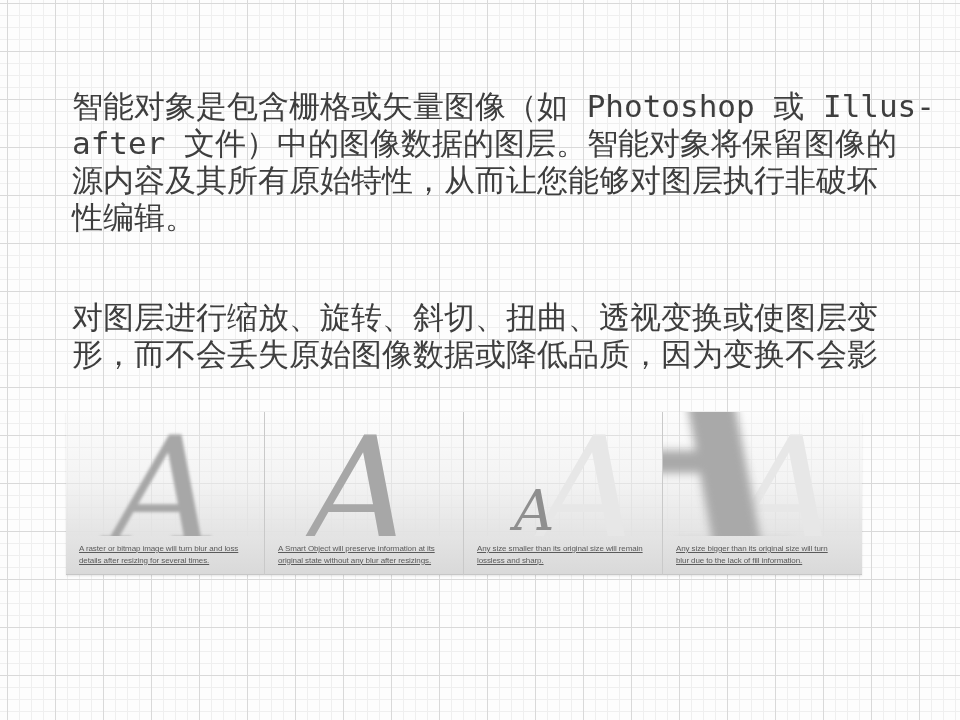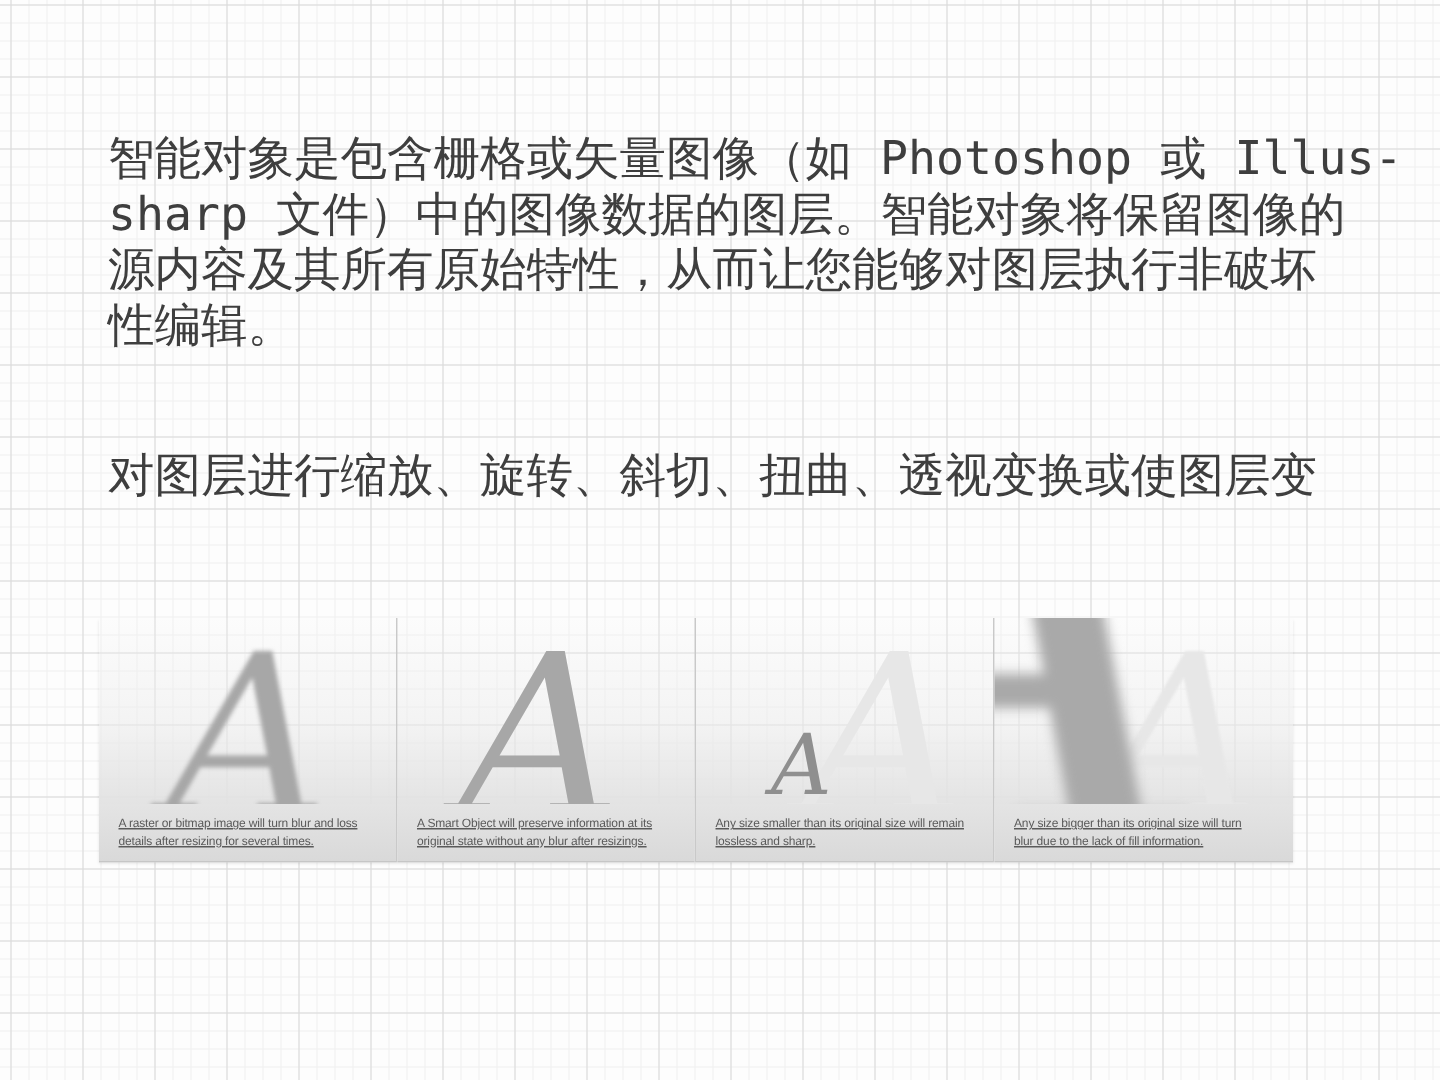--- a/index.html
+++ b/index.html
@@ -100,26 +100,27 @@
   }
 </style>
 </head>
 <body>
 
 <div class="page">
 
   <div class="text-block">
     <div class="paragraph">
       <div class="text-line">智能对象是包含栅格或矢量图像（如 Photoshop 或 Illus-</div>
-      <div class="text-line">sharp 文件）中的图像数据的图层。智能对象将保留图像的</div>
+      <div class="text-line">after 文件）中的图像数据的图层。智能对象将保留图像的</div>
       <div class="text-line">源内容及其所有原始特性，从而让您能够对图层执行非破坏</div>
       <div class="text-line">性编辑。</div>
     </div>
     <div class="paragraph">
       <div class="text-line">对图层进行缩放、旋转、斜切、扭曲、透视变换或使图层变</div>
+      <div class="text-line">形，而不会丢失原始图像数据或降低品质，因为变换不会影</div>
     </div>
   </div>
 
   <div class="strip">
 
     <div class="panel">
       <div class="panel-img">
         <span class="letter big blurred centered">A</span>
       </div>
       <div class="panel-cap">

